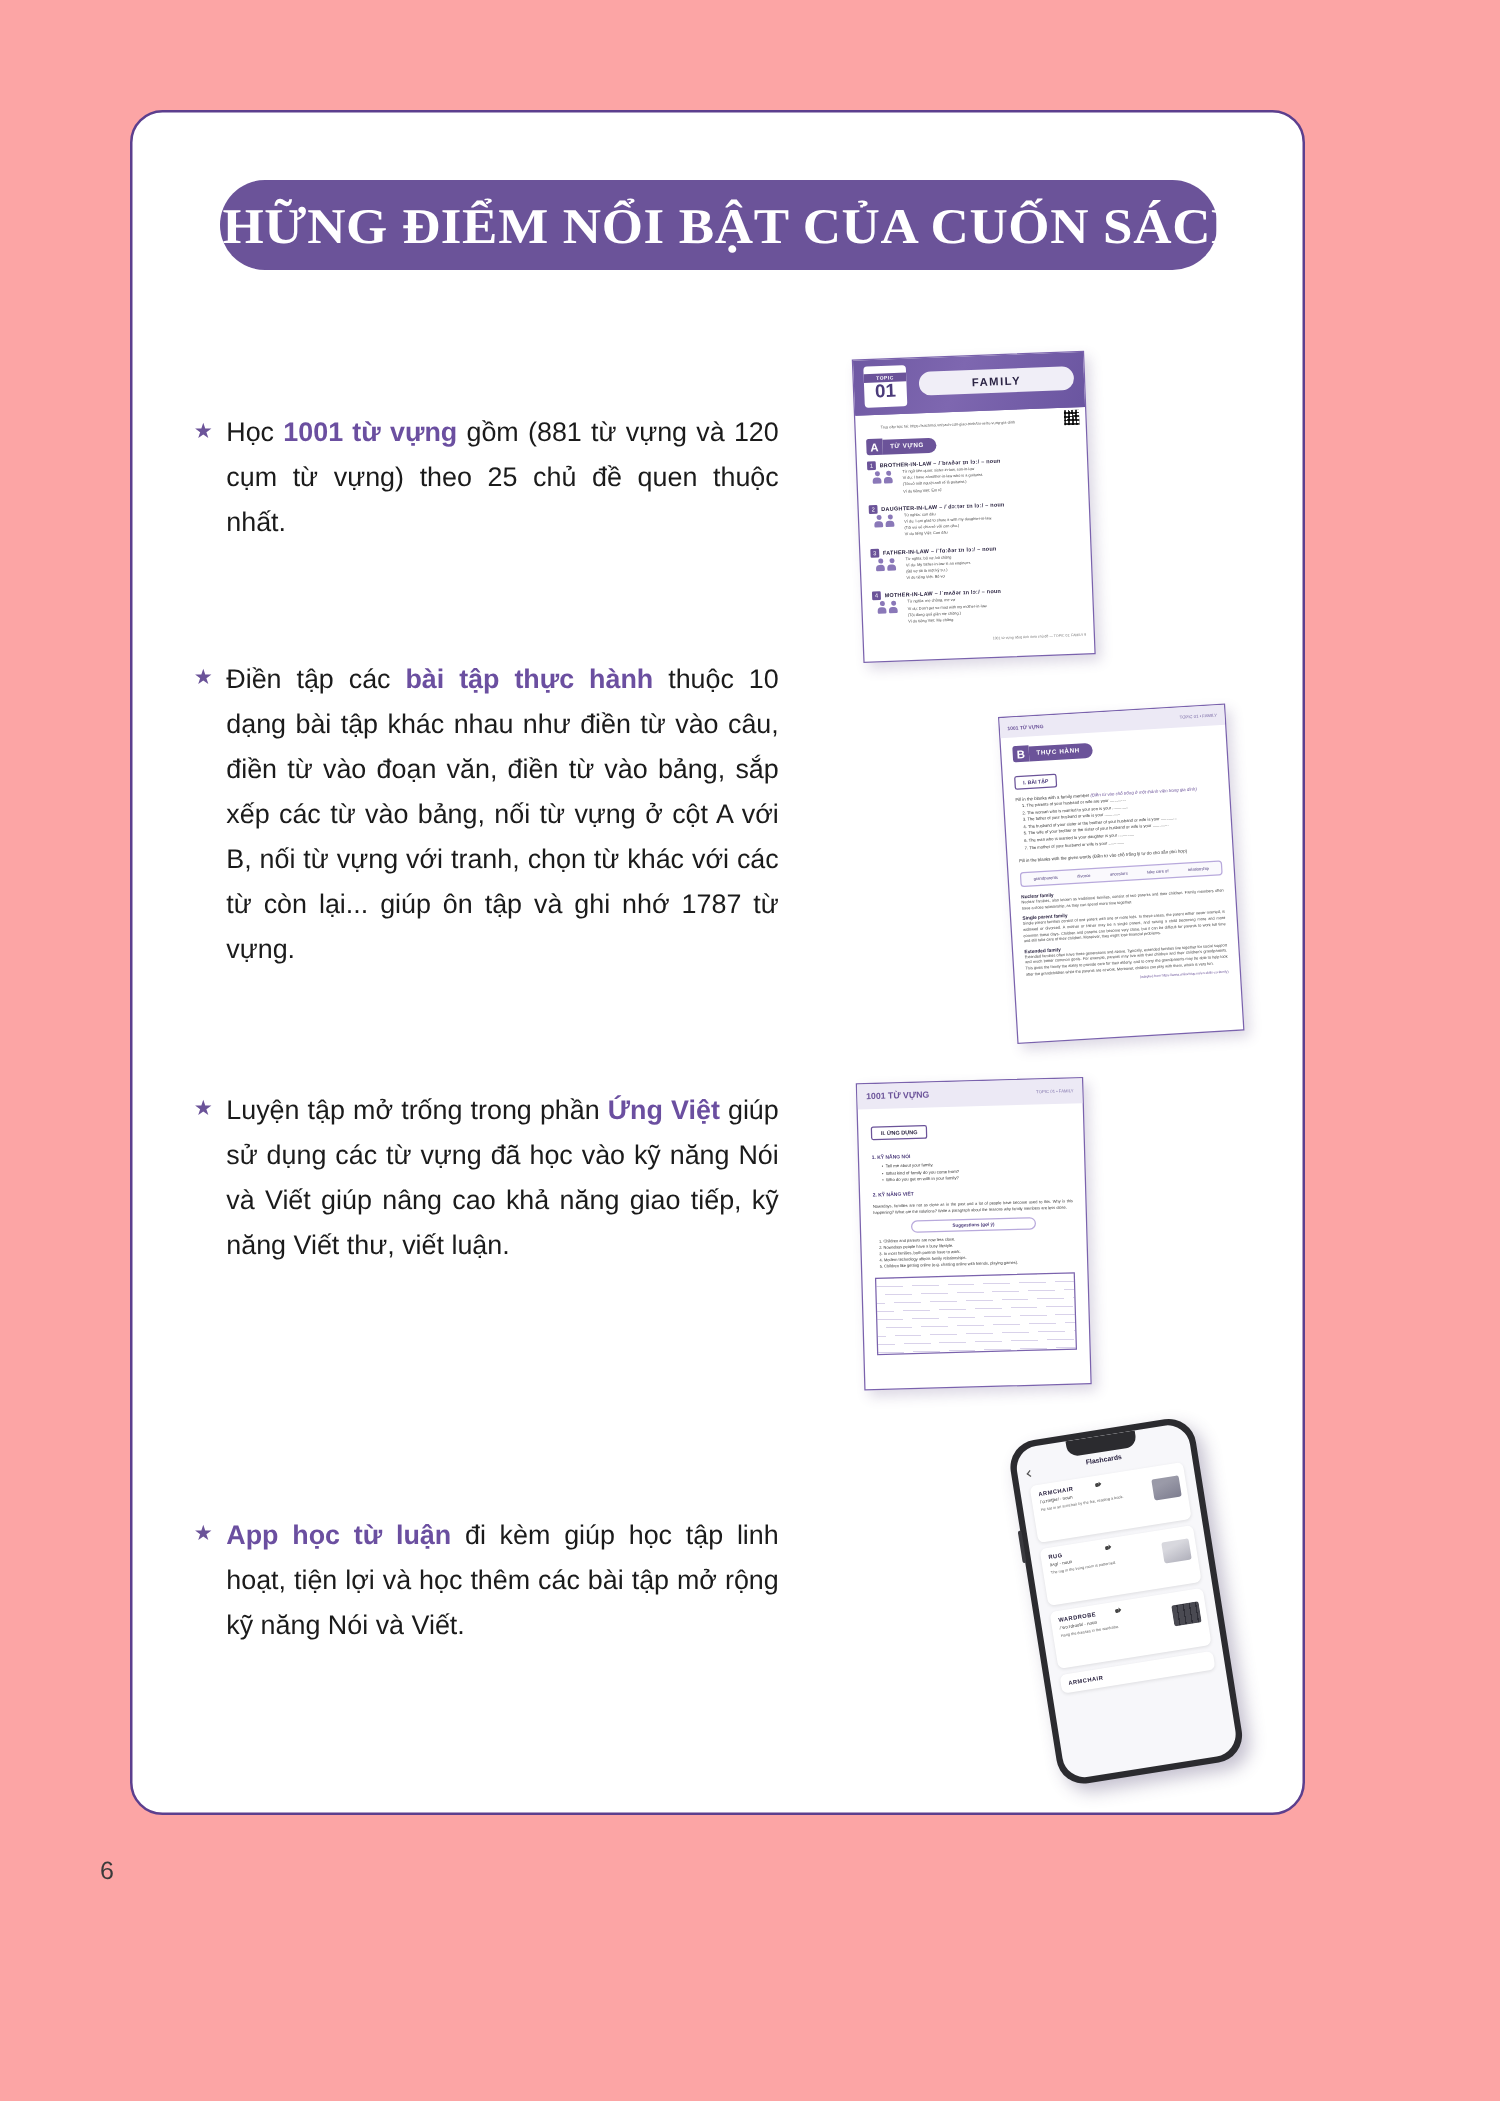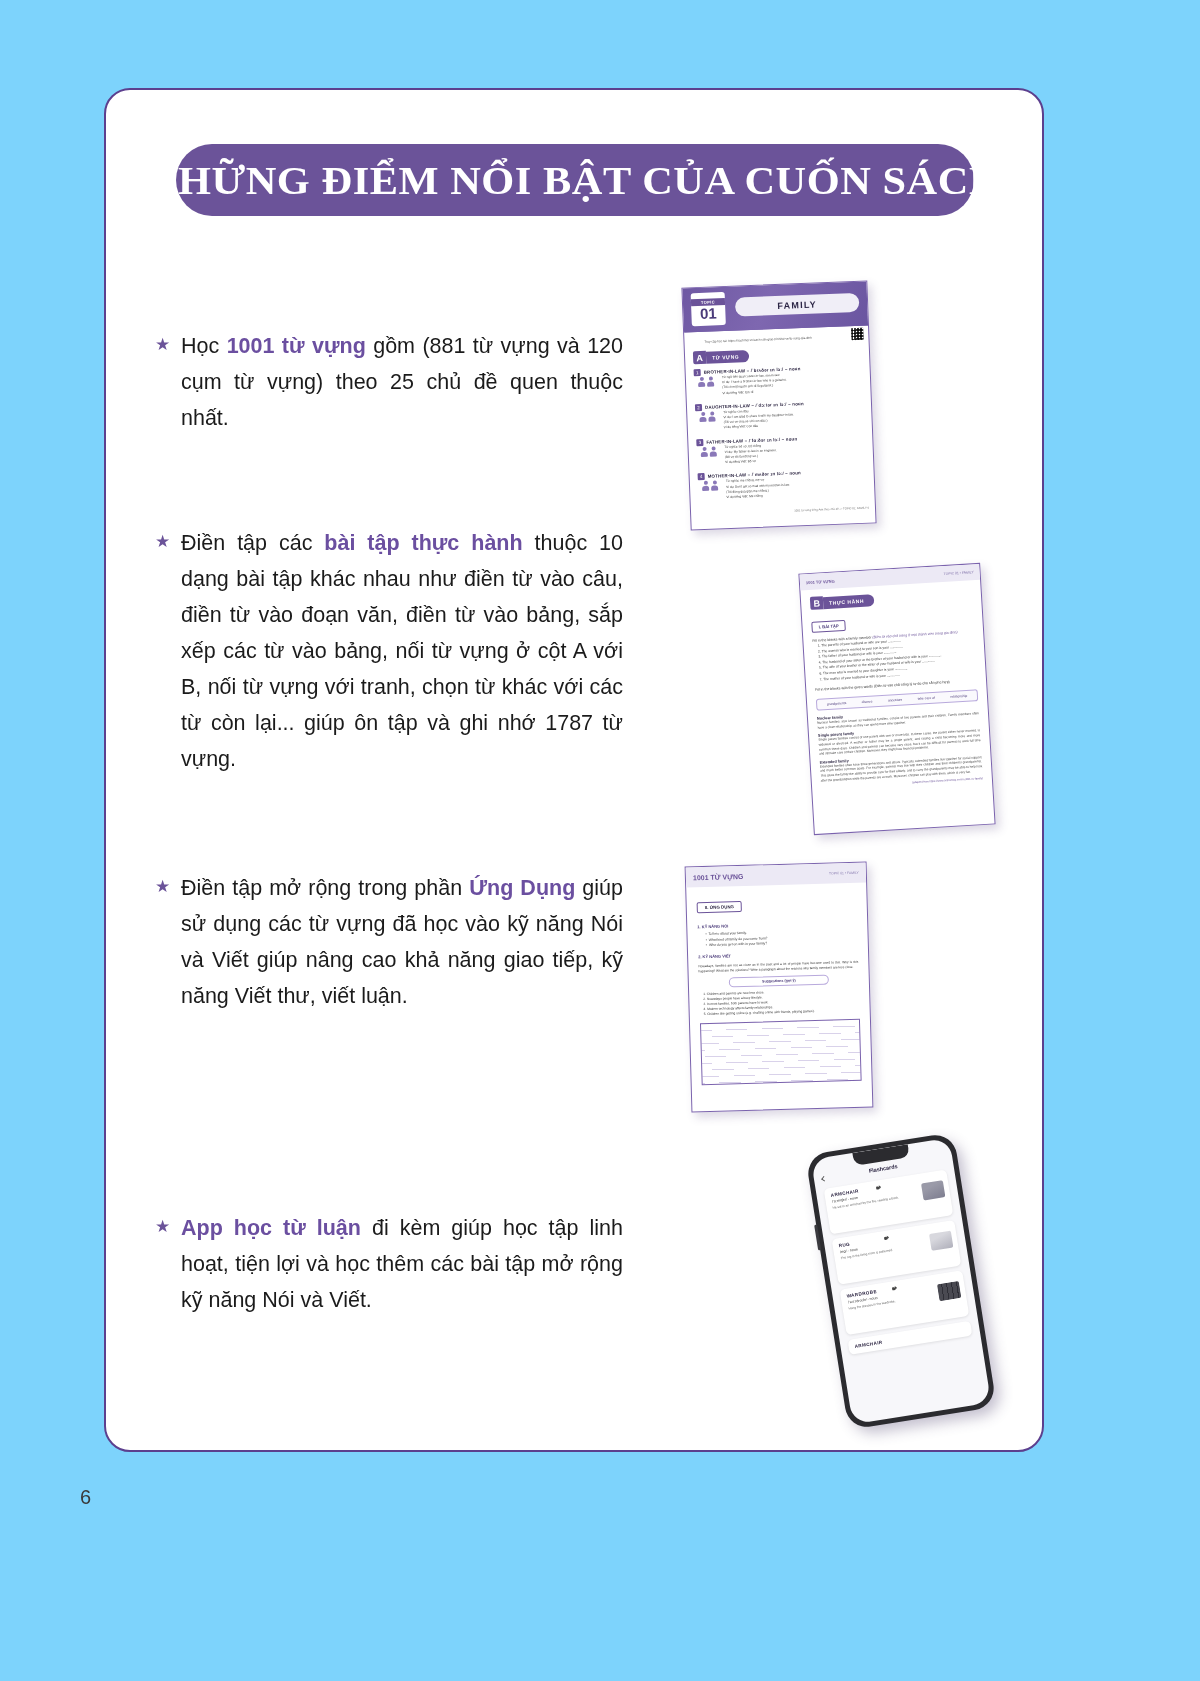--- a/index.html
+++ b/index.html
@@ -5,21 +5,21 @@
   * { box-sizing: border-box; margin: 0; padding: 0; }
   html, body {
     width: 1200px; height: 1681px;
     background: #ece8f2;
     font-family: "Liberation Sans", sans-serif;
     overflow: hidden;
   }
   #page {
     position: relative;
     width: 1200px; height: 1681px;
-    background: #7dd3fc;
+    background: #fca5a5;
   }
   
   .sheet {
     position: absolute;
     left: 104px; top: 88px;
     width: 940px; height: 1364px;
     background: #ffffff;
     border: 2px solid #5c3f8e;
     border-radius: 26px;
   }
@@ -241,21 +241,21 @@
       <div class="btext"><span>Học </span><span class="hl">1001 từ vựng</span><span> gồm (881 từ vựng và 120 cụm từ vựng) theo 25 chủ đề quen thuộc nhất.</span></div>
     </div>
 
     <div class="bullet b2">
       <div class="star">★</div>
       <div class="btext"><span>Điền tập các </span><span class="hl">bài tập thực hành</span><span> thuộc 10 dạng bài tập khác nhau như điền từ vào câu, điền từ vào đoạn văn, điền từ vào bảng, sắp xếp các từ vào bảng, nối từ vựng ở cột A với B, nối từ vựng với tranh, chọn từ khác với các từ còn lại... giúp ôn tập và ghi nhớ 1787 từ vựng.</span></div>
     </div>
 
     <div class="bullet b3">
       <div class="star">★</div>
-      <div class="btext"><span>Điền tập mở rộng trong phần </span><span class="hl">Ứng Dụng</span><span> giúp sử dụng các từ vựng đã học vào kỹ năng Nói và Viết giúp nâng cao khả năng giao tiếp, kỹ năng Viết thư, viết luận.</span></div>
+      <div class="btext"><span>Luyện tập mở trống trong phần </span><span class="hl">Ứng Việt</span><span> giúp sử dụng các từ vựng đã học vào kỹ năng Nói và Viết giúp nâng cao khả năng giao tiếp, kỹ năng Viết thư, viết luận.</span></div>
     </div>
 
     <div class="bullet b4">
       <div class="star">★</div>
       <div class="btext"><span></span><span class="hl">App học từ luận</span><span> đi kèm giúp học tập linh hoạt, tiện lợi và học thêm các bài tập mở rộng kỹ năng Nói và Viết.</span></div>
     </div>
 
   </div>
 
   <div class="thumb t1">

